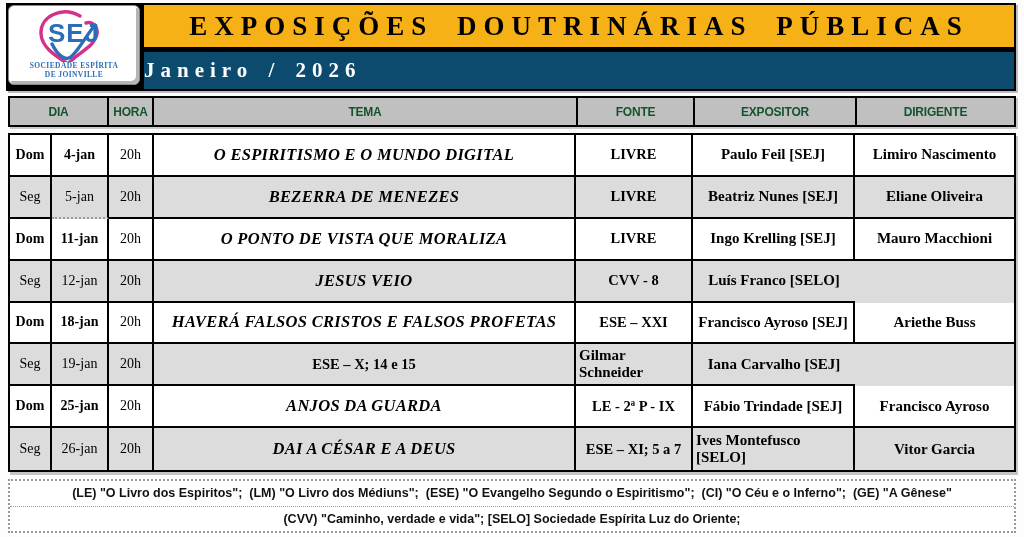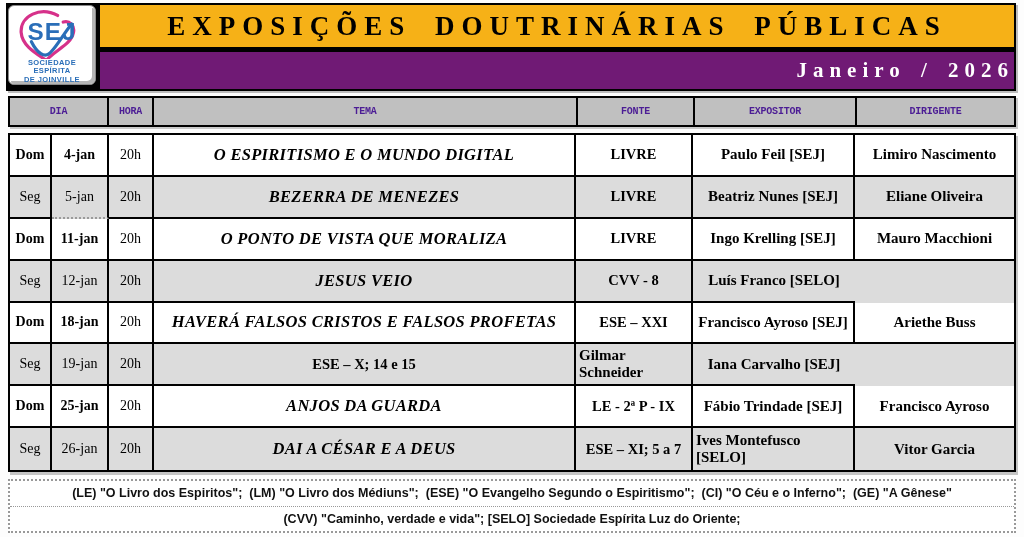--- a/index.html
+++ b/index.html
@@ -2,41 +2,41 @@
 <html lang="pt"><head>
 <meta charset="utf-8">
 <style>
   * { box-sizing: border-box; margin: 0; padding: 0; }
   html,body { width:1024px; height:537px; background:#fdfdfd; overflow:hidden;
               font-family:"Liberation Serif","DejaVu Serif",serif; }
 
   
   .masthead { position:absolute; left:6px; top:3px; width:1010px; height:88px;
               background:#000; display:flex; box-shadow:2px 2px 0 rgba(0,0,0,.25); }
-  .logo { width:88px; height:80px; margin:2px; background:#fff; border:1px solid #8a8a8a;
+  .logo { width:132px; height:80px; margin:2px; background:#fff; border:1px solid #8a8a8a;
           border-radius:6px; box-shadow:inset 2px 2px 0 #ffffff, inset -3px -3px 0 #b5b5b5;
           display:flex; flex-direction:column; align-items:center; justify-content:flex-start;
           padding-top:2px; }
   .logo svg { display:block; }
-  .org-line { font-family:Liberation Sans, sans-serif; font-weight:bold; font-size:7.5px;
+  .org-line { font-family:Liberation Serif, serif; font-weight:bold; font-size:7.5px;
               color:#2a6eb8; letter-spacing:.4px; line-height:8.5px; text-align:center; }
   .bands { flex:1; display:flex; flex-direction:column; padding:2px; gap:5px; }
   .band-title { flex:1.16; background:#f6b117; display:flex; align-items:center; justify-content:center; }
   .band-title span { font-size:27px; font-weight:bold; color:#000; letter-spacing:7px; word-spacing:10px; }
-  .band-sub { flex:1; background:#701a75; display:flex; align-items:center; justify-content:flex-end; }
+  .band-sub { flex:1; background:#0c4a6e; display:flex; align-items:center; justify-content:flex-start; }
   .band-sub span { font-size:21px; font-weight:bold; color:#fff; letter-spacing:6px; word-spacing:4px; }
 
   
   .colbar { position:absolute; left:8px; top:96px; width:1008px; height:31px;
             background:#c0c0c0; border:2px solid #000; display:grid;
             grid-template-columns:97px 45px 1fr 117px 162px 159px;
             box-shadow:2px 2px 0 rgba(0,0,0,.2); }
   .hcell { display:flex; align-items:center; justify-content:center;
-           font-family:Liberation Mono, monospace; font-weight:bold; font-size:10px;
-           letter-spacing:-.2px; color:#4c1d95; border-left:2px solid #000; }
+           font-family:Liberation Sans, sans-serif; font-weight:bold; font-size:12px;
+           letter-spacing:-.2px; color:#14532d; border-left:2px solid #000; }
   .hcell:first-child { border-left:none; }
 
   
   .sched { position:absolute; left:8px; top:133px; width:1008px; height:339px;
            border:2px solid #000; background:#fff; display:grid;
            grid-template-rows:repeat(8,1fr); box-shadow:2px 3px 0 rgba(0,0,0,.22); }
   .row { display:grid; grid-template-columns:42px 57px 45px 1fr 117px 162px 159px; }
   .row:nth-child(even) { background:#dcdcdc; }
   .cell { display:flex; align-items:center; justify-content:center; 
           border-right:2px solid #000; border-bottom:2px solid #000; font-size:14px; color:#000;

